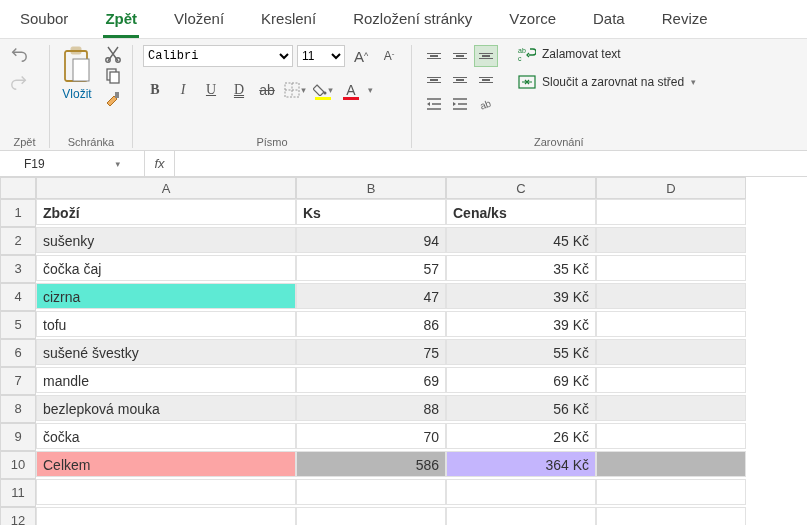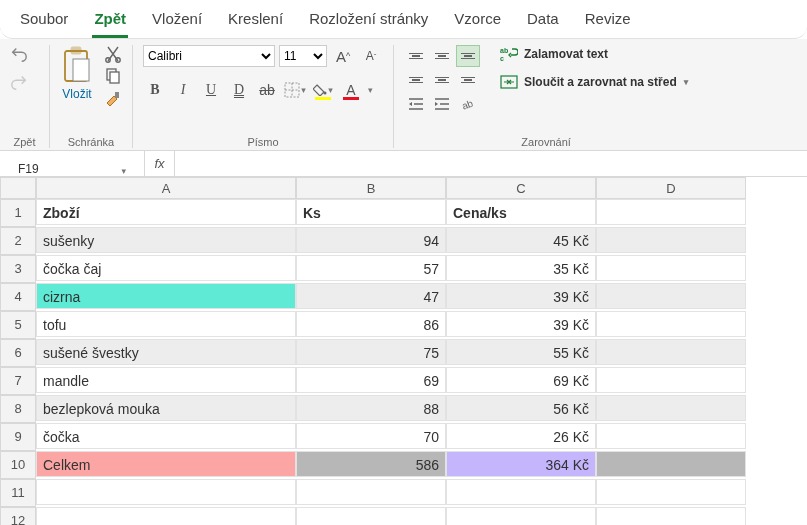--- a/index.html
+++ b/index.html
@@ -8,26 +8,25 @@
     font-size: 13px;
     background: #fff;
     width: 807px;
     height: 525px;
     overflow: hidden;
     color: #333;
   }
   
   .tabs {
     display: flex;
-    gap: 22px;
+    gap: 33px;
     padding: 4px 18px 0 18px;
     font-size: 15px;
     background: #fff;
     border-bottom: 1px solid #e1e1e1;
-    border-radius: 13px;
   }
   .tab { padding: 6px 2px 8px 2px; cursor: pointer; color: #444; }
   .tab.active { color: #1a7f37; border-bottom: 3px solid #1a7f37; font-weight: 600; }
   
   .ribbon {
     display: flex;
     background: #f5f5f5;
     border-bottom: 1px solid #d8d8d8;
     padding: 6px 8px 2px 8px;
     height: 112px;
@@ -50,21 +49,21 @@
     color: #666;
   }
   .big-icon { font-size: 28px; line-height: 1; }
   .paste-btn { display: flex; flex-direction: column; align-items: center; gap: 2px; }
   .paste-side { display: flex; flex-direction: column; gap: 4px; margin-left: 4px; align-items: center; }
   .btn-label { font-size: 12px; color: #0369a1; }
   .font-group .row { display: flex; gap: 4px; align-items: center; margin-bottom: 6px; }
   select {
     font-size: 12px; height: 22px; border: 1px solid #ccc; background: #fff;
   }
-  select.font-name { width: 132px; }
+  select.font-name { width: 150px; font-family: Liberation Mono, monospace; }
   select.font-size { width: 48px; }
   .fmt-btn {
     width: 24px; height: 22px; display: inline-flex; align-items: center; justify-content: center;
     cursor: pointer; font-size: 14px; color: #555; position: relative;
   }
   .fmt-btn.bold { font-weight: 700; font-family: "Times New Roman", serif; }
   .fmt-btn.italic { font-style: italic; font-family: "Times New Roman", serif; }
   .fmt-btn.under { text-decoration: underline; font-family: "Times New Roman", serif; }
   .fmt-btn.dbl { text-decoration: underline double; font-family: "Times New Roman", serif;}
   .fmt-btn.strike { text-decoration: line-through; }
@@ -77,30 +76,30 @@
   .align-group .grid {
     display: grid; grid-template-columns: repeat(3, 24px); grid-auto-rows: 22px; gap: 2px;
   }
   .align-cell {
     display: flex; flex-direction: column; justify-content: center; align-items: center; gap:1px;
     cursor: pointer;
   }
   .align-cell.sel { background: #d6e8d6; border:1px solid #9ccf9c; }
   .aline { width: 14px; height: 1.5px; background: #666; }
   .aline.s { width: 8px; }
-  .wrap-merge { display: flex; flex-direction: column; gap: 10px; margin-left: 14px; justify-content: center; font-weight: bold; }
+  .wrap-merge { display: flex; flex-direction: column; gap: 10px; margin-left: 14px; justify-content: center; }
   .wm-item { display: flex; align-items: center; gap: 6px; font-size: 12px; color: #333; cursor:pointer;}
 
   
   .formulabar {
     display: flex; align-items: stretch; border-bottom: 1px solid #d8d8d8; height: 26px;
   }
   .namebox {
-    width: 145px; border-right: 1px solid #d8d8d8; display:flex; align-items:flex-end;
-    padding: 0 18px; font-size: 12px; justify-content: space-between;
+    width: 145px; border-right: 1px solid #d8d8d8; display:flex; align-items:center;
+    padding: 0 24px; font-size: 12px; justify-content: space-between;
   }
   .fx { width: 30px; display:flex; align-items:center; justify-content:center; font-style: italic; font-size: 13px; color:#555; border-right:1px solid #d8d8d8;}
   .formula-input { flex:1; border:none; outline:none; font-size:12px; padding:0 6px; }
 
   
   .sheet { display: grid; grid-template-columns: 36px 260px 150px 150px 150px; }
   .hdr, .rowhdr {
     background: #f3f3f3; border: 0.5px solid #d8d8d8; text-align:center; font-size:13px;
     height: 22px; line-height:22px; color:#555;
   }

